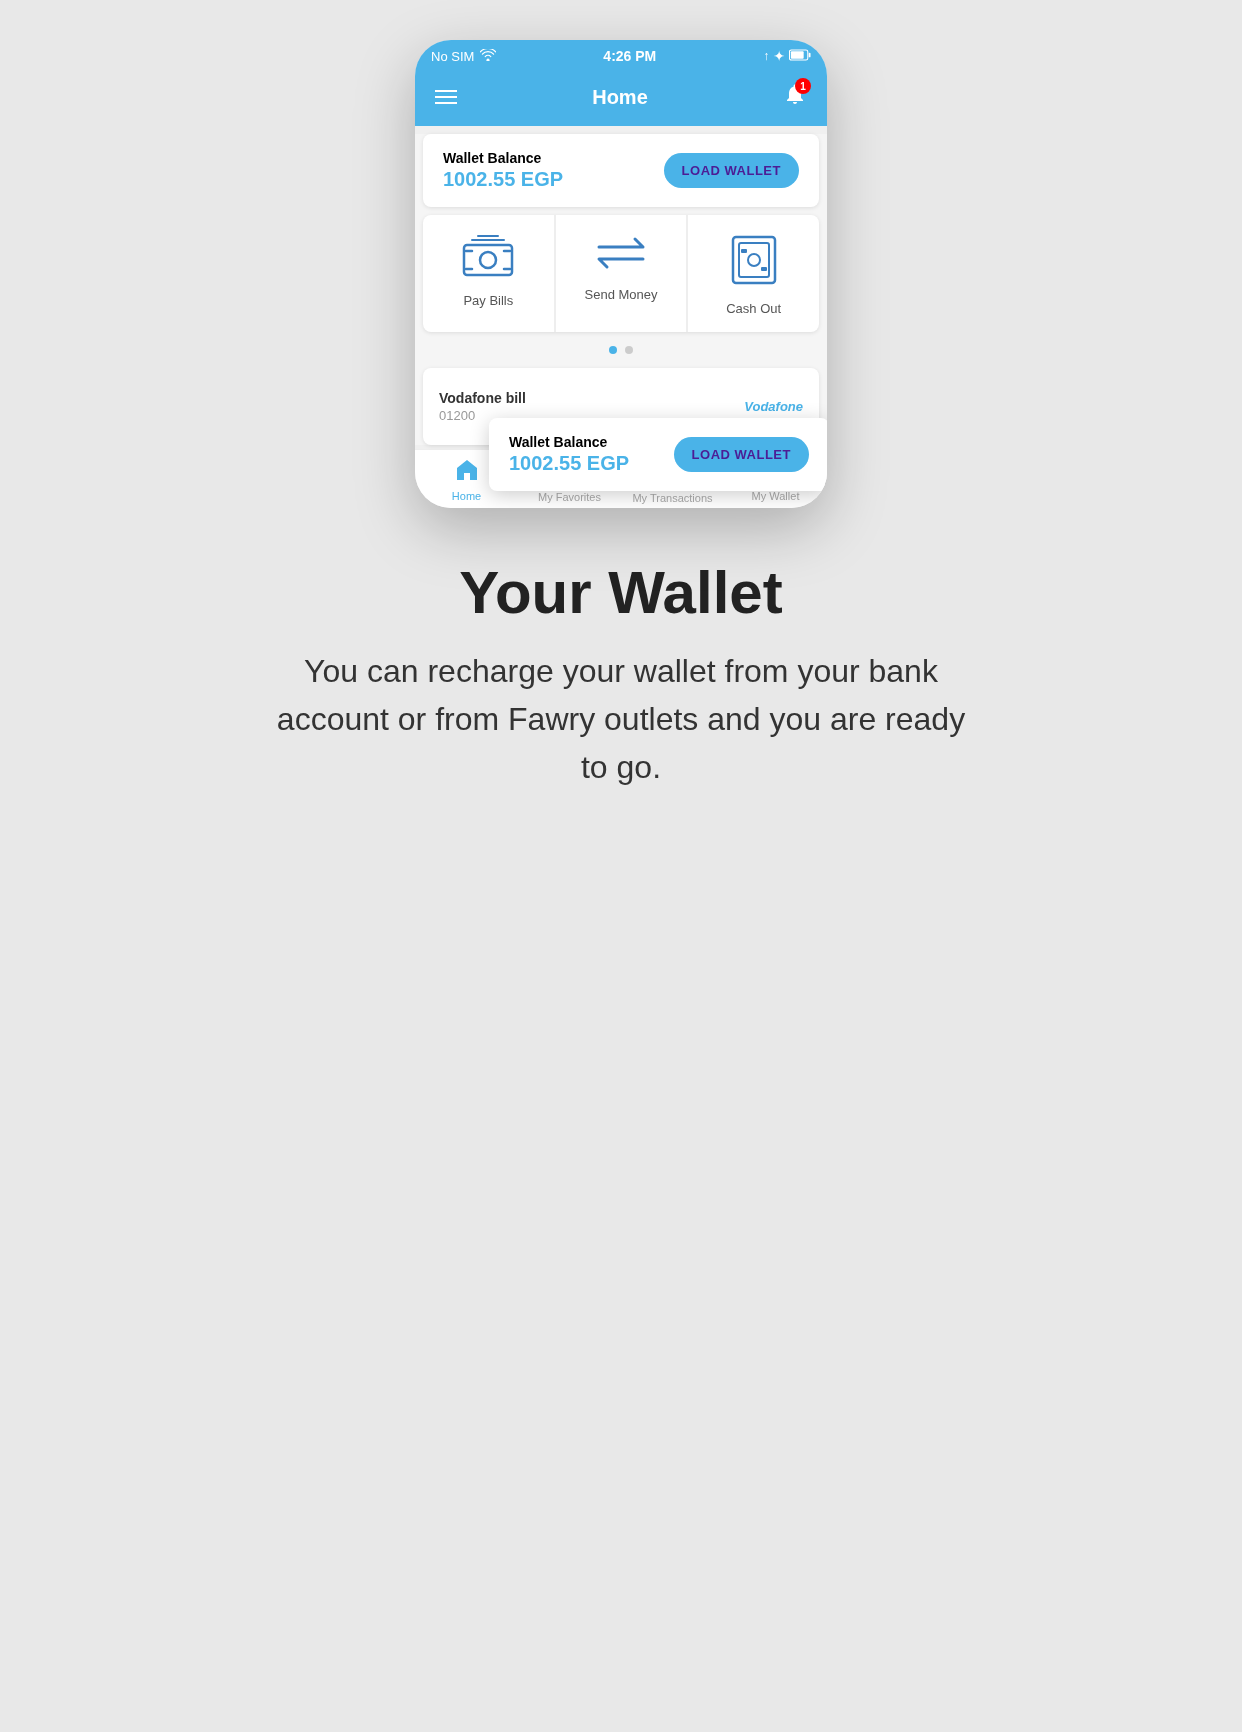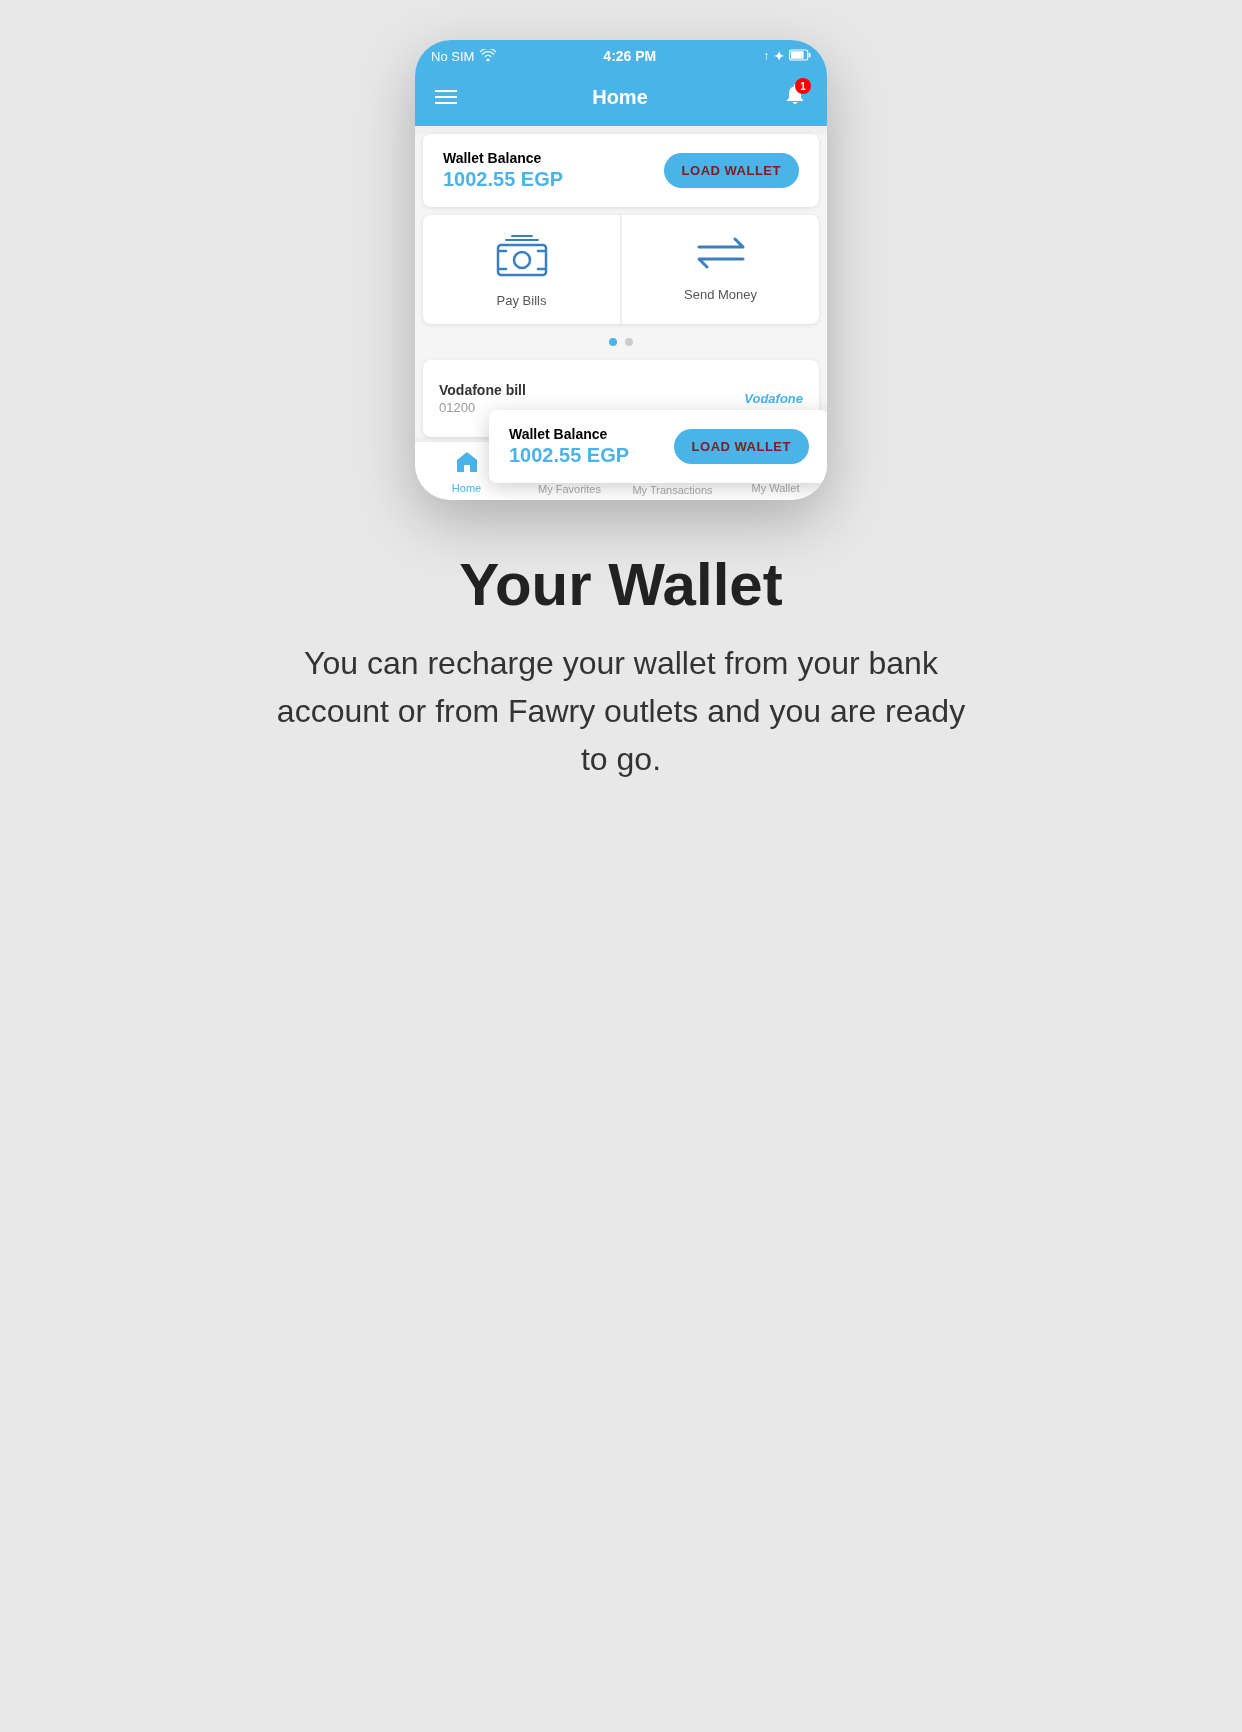--- a/index.html
+++ b/index.html
@@ -107,21 +107,21 @@
       color: #000000;
     }
     .wallet-info .wallet-amount {
       font-size: 20px;
       font-weight: bold;
       color: #4ab3e8;
       margin-top: 2px;
     }
     .load-wallet-btn {
       background: #4ab3e8;
-      color: #7f1d1d;
+      color: #4c1d95;
       border: none;
       border-radius: 20px;
       padding: 10px 18px;
       font-size: 13px;
       font-weight: bold;
       cursor: pointer;
       letter-spacing: 0.5px;
     }
 
     
@@ -392,20 +392,32 @@
       <div class="action-item" style="border-left:1px solid #eee;">
         <div class="action-icon">
           <svg width="52" height="36" viewBox="0 0 52 36" fill="none">
             <path d="M4 12h44l-8-8" stroke="#3a7fc1" stroke-width="3" stroke-linecap="round" stroke-linejoin="round" fill="none"></path>
             <path d="M48 24H4l8 8" stroke="#3a7fc1" stroke-width="3" stroke-linecap="round" stroke-linejoin="round" fill="none"></path>
           </svg>
         </div>
         <span class="action-label">Send Money</span>
       </div>
 
+      <div class="action-item" style="border-left:1px solid #eee;">
+        <div class="action-icon">
+          <svg width="46" height="50" viewBox="0 0 46 50" fill="none">
+            <rect x="2" y="2" width="42" height="46" rx="3" stroke="#3a7fc1" stroke-width="2.5" fill="none"></rect>
+            <rect x="8" y="8" width="30" height="34" rx="2" stroke="#3a7fc1" stroke-width="2" fill="none"></rect>
+            <circle cx="23" cy="25" r="6" stroke="#3a7fc1" stroke-width="2" fill="none"></circle>
+            <rect x="10" y="14" width="6" height="4" rx="1" fill="#3a7fc1"></rect>
+            <rect x="30" y="32" width="6" height="4" rx="1" fill="#3a7fc1"></rect>
+          </svg>
+        </div>
+        <span class="action-label">Cash Out</span>
+      </div>
     </div>
 
     <div class="pagination-dots">
       <div class="dot active"></div>
       <div class="dot"></div>
     </div>
 
     <div class="section-card bills-partial">
       <div class="bill-item">
         <div>

